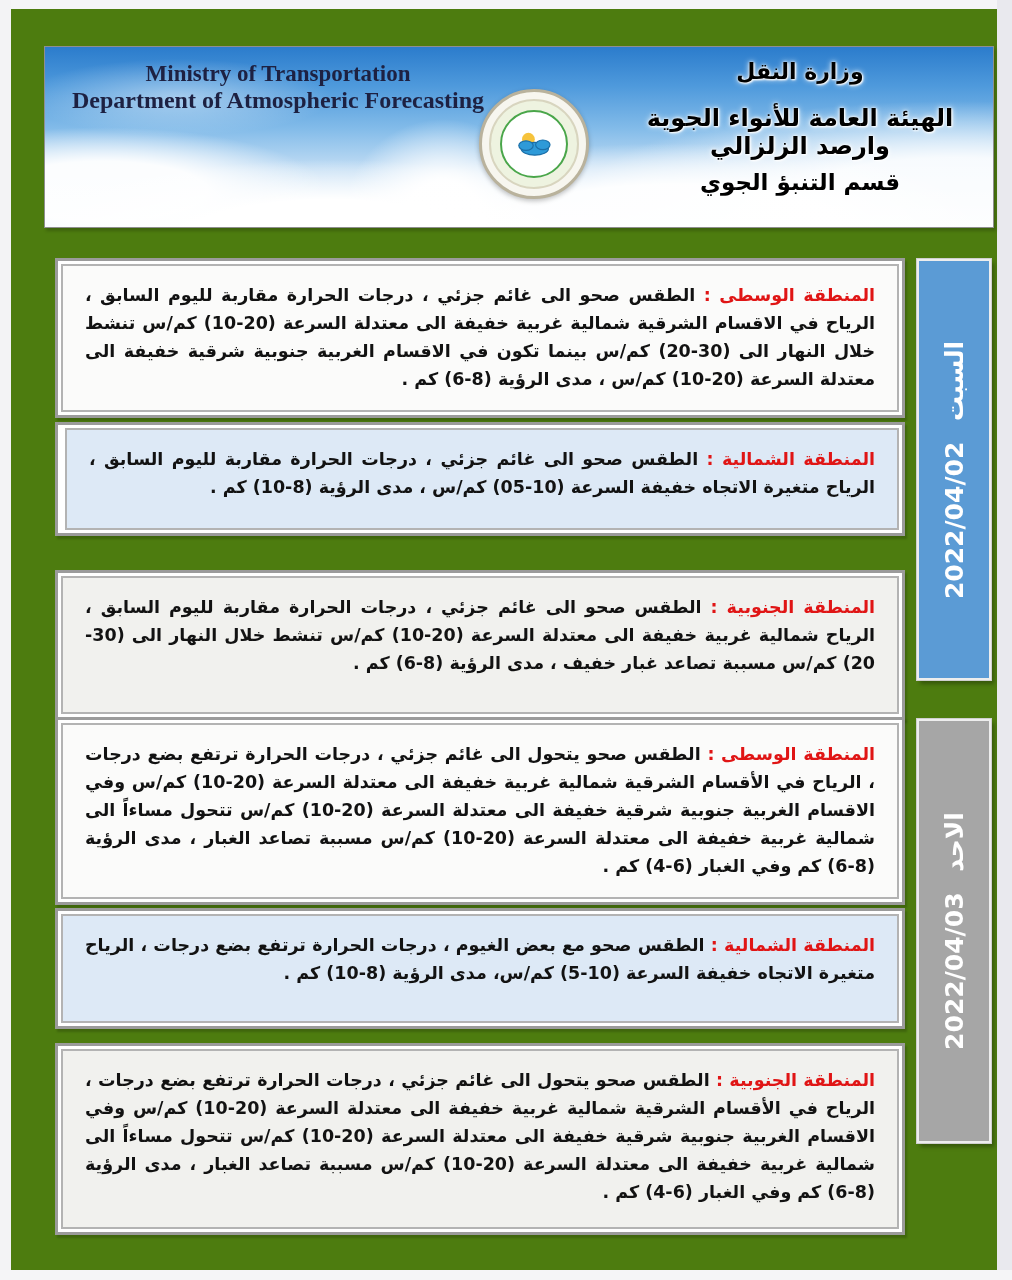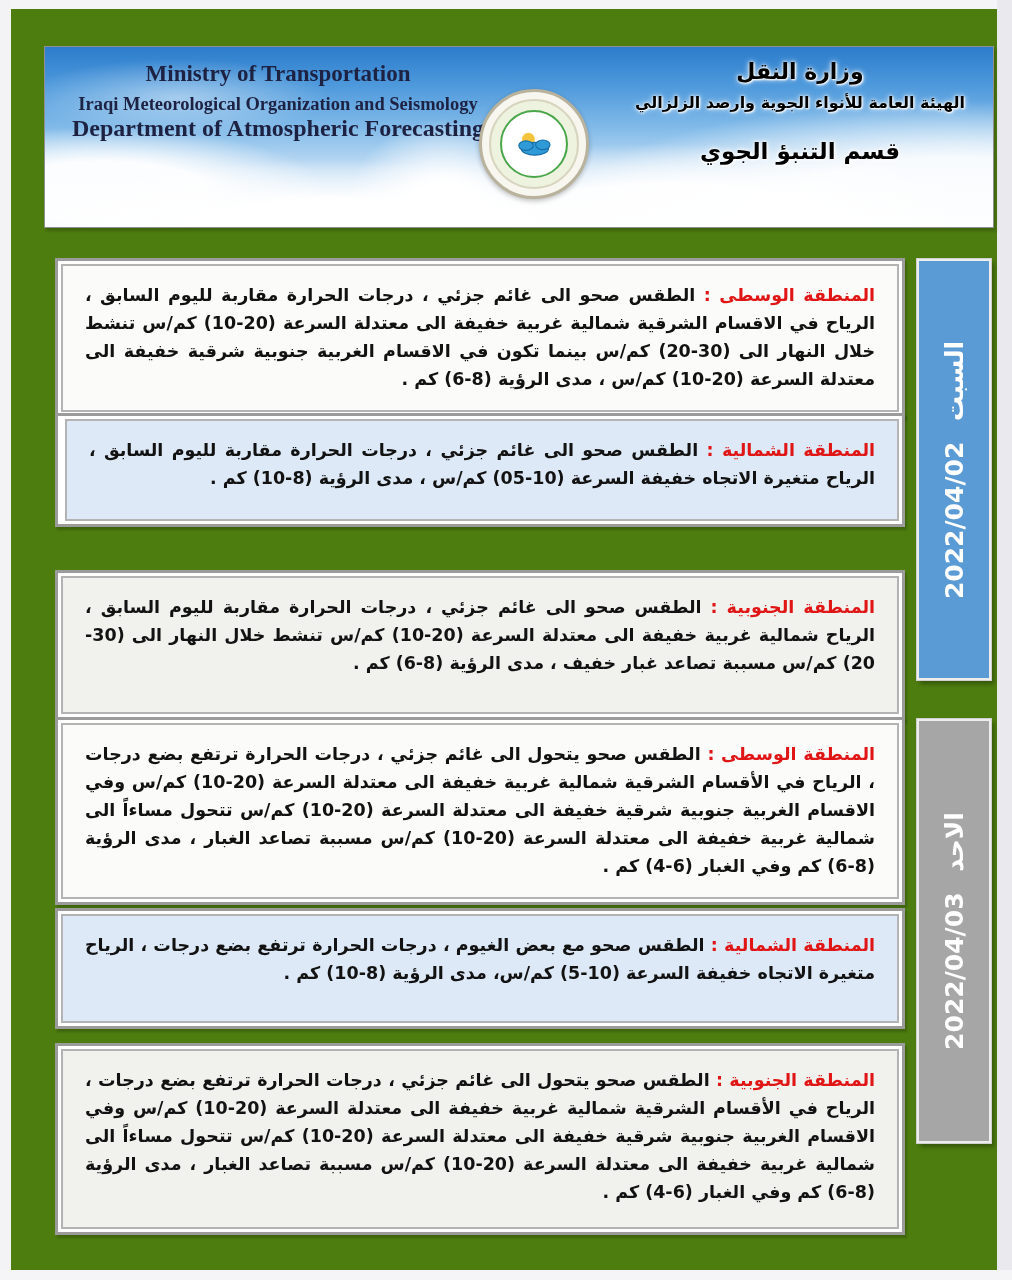--- a/index.html
+++ b/index.html
@@ -26,22 +26,22 @@
   }
   .eng-block{position:absolute;left:18px;top:14px;width:430px;text-align:center;
     color:#1d2142;font-family:"Liberation Serif",serif;}
   .eng-l1{font-size:23px;font-weight:bold;}
   .eng-l2{font-size:18.5px;font-weight:bold;margin-top:7px;}
   .eng-l3{font-size:24px;font-weight:bold;}
   .ar-block{position:absolute;right:8px;top:12px;width:370px;text-align:center;
     direction:rtl;color:#000;font-weight:bold;
     text-shadow:0 0 3px #fff,0 0 6px #fff,1px 1px 2px #fff;}
   .ar-l1{font-size:22px;}
-  .ar-l2{font-size:16px;margin-top:9px;}
-  .ar-l3{font-size:23px;margin-top:26px;}
+  .ar-l2{font-size:24px;margin-top:20px;}
+  .ar-l3{font-size:23px;margin-top:9px;}
 
   
   .logo{position:absolute;left:434px;top:42px;width:104px;height:104px;border-radius:50%;
     background:#f7f6ef;border:3px solid #b9b29c;box-shadow:0 2px 5px rgba(0,0,0,.25);
     display:flex;align-items:center;justify-content:center;}
   .logo-band{width:86px;height:86px;border-radius:50%;background:#eef3e0;
     border:2px solid #d8d5bf;display:flex;align-items:center;justify-content:center;}
   .logo-core{width:64px;height:64px;border-radius:50%;background:#ffffff;
     border:2px solid #4aa64a;display:flex;align-items:center;justify-content:center;}
 
@@ -70,21 +70,20 @@
 
 <div class="page">
   <div class="edge top"></div>
   <div class="edge left"></div>
   <div class="edge right"></div>
   <div class="edge bottom"></div>
 
   <div class="header">
     <div class="eng-block">
       <div class="eng-l1">Ministry of Transportation</div>
-      <div class="eng-l2">Iraqi Meteorological Organization and Seismology</div>
       <div class="eng-l3">Department of Atmospheric Forecasting</div>
     </div>
 
     <div class="logo">
       <div class="logo-band">
         <div class="logo-core">
           <svg width="48" height="34" viewBox="0 0 60 40">
             <circle cx="23" cy="14" r="8" fill="#f6c33c"></circle>
             <g fill="#2e9ad8" stroke="#1b6fa8" stroke-width="1.5">
               <ellipse cx="31" cy="26" rx="17" ry="8"></ellipse>
@@ -102,21 +101,21 @@
       <div class="ar-l3">قسم التنبؤ الجوي</div>
     </div>
   </div>
 
   <div class="fcast-box bg-plain" style="top:258px;min-height:139px;">
     <div class="inner">
       <p class="ftext" dir="rtl"><span class="rtitle">المنطقة الوسطى : </span><span>الطقس صحو الى غائم جزئي ، درجات الحرارة مقاربة لليوم السابق ، الرياح في الاقسام الشرقية  شمالية غربية خفيفة الى معتدلة السرعة (20-10) كم/س تنشط خلال النهار الى (30-20) كم/س بينما تكون في الاقسام الغربية جنوبية شرقية خفيفة الى معتدلة السرعة (20-10) كم/س ، مدى الرؤية (8-6) كم .</span></p>
     </div>
   </div>
 
-  <div class="fcast-box bg-blue" style="top:413px;min-height:114px;padding-left:7px;">
+  <div class="fcast-box bg-blue" style="top:422px;min-height:114px;padding-left:7px;">
     <div class="inner">
       <p class="ftext" dir="rtl"><span class="rtitle">المنطقة الشمالية : </span><span>الطقس صحو الى غائم جزئي ، درجات الحرارة مقاربة لليوم السابق ، الرياح  متغيرة الاتجاه خفيفة السرعة (10-05) كم/س ، مدى الرؤية (8-10) كم .</span></p>
     </div>
   </div>
 
   <div class="fcast-box bg-gray" style="top:570px;min-height:150px;">
     <div class="inner">
       <p class="ftext" dir="rtl"><span class="rtitle">المنطقة الجنوبية : </span><span>الطقس صحو الى غائم جزئي ، درجات الحرارة مقاربة لليوم السابق ، الرياح  شمالية غربية خفيفة الى معتدلة السرعة (20-10) كم/س تنشط خلال النهار الى (30-20) كم/س مسببة تصاعد غبار خفيف ، مدى الرؤية (8-6) كم .</span></p>
     </div>
   </div>

